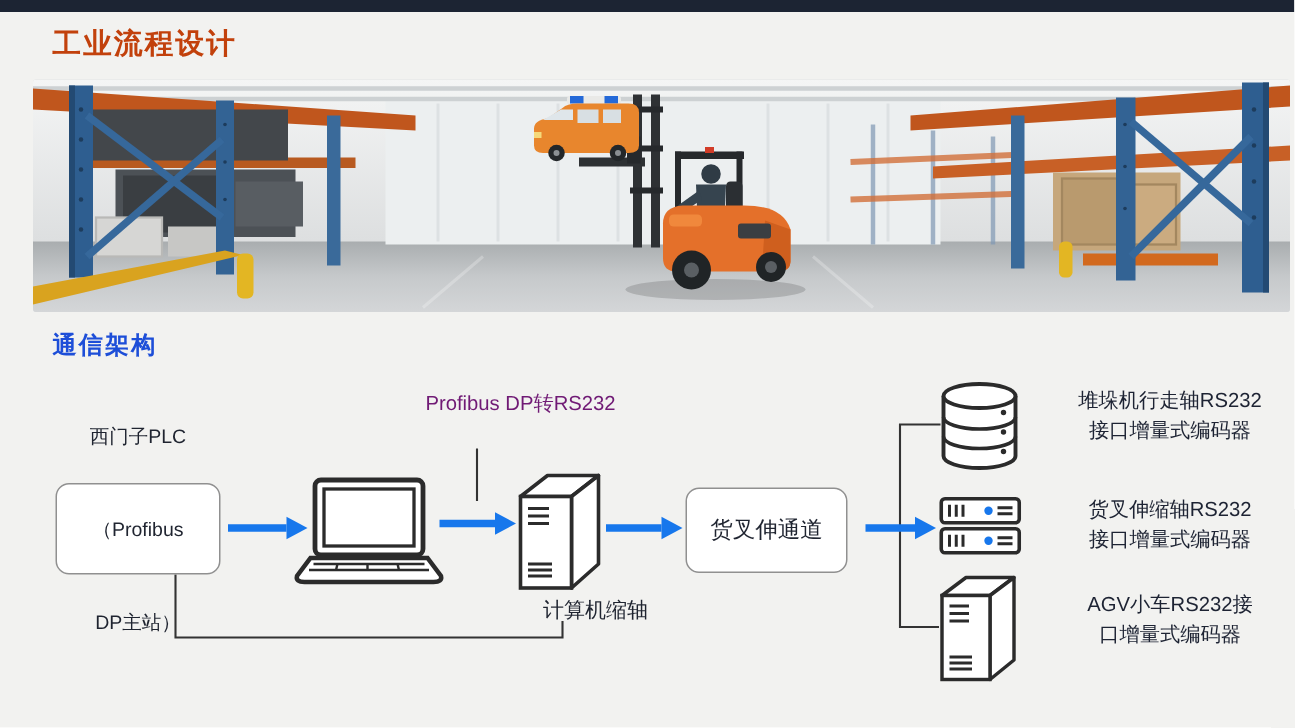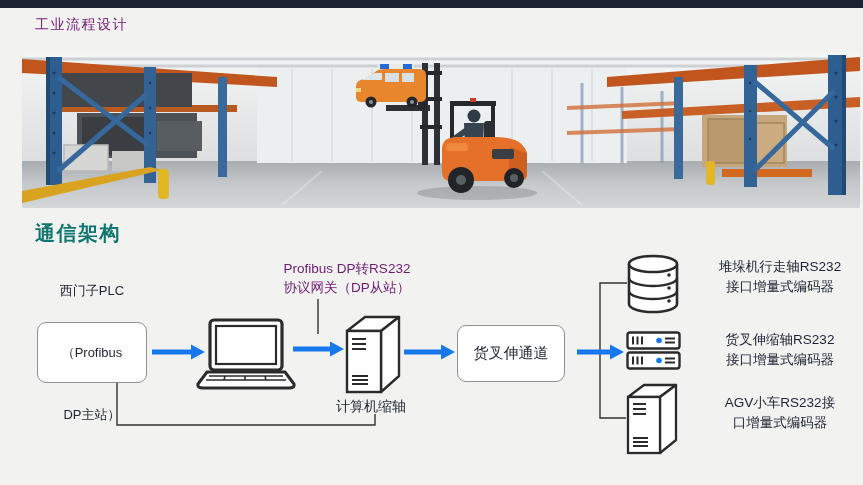--- a/index.html
+++ b/index.html
@@ -1,33 +1,33 @@
 <!DOCTYPE html>
 <html><head>
 <meta charset="utf-8">
 <style>
   * { margin:0; padding:0; box-sizing:border-box; }
   html,body { background:#ffffff; }
   .slide { position:relative; width:863px; height:485px; background:#f2f2f0; overflow:hidden;
            font-family:"Liberation Sans","DejaVu Sans",sans-serif; }
   .topbar { position:absolute; left:0; top:0; width:863px; height:8px; background:#1c2433; }
-  .page-title { position:absolute; left:35px; top:16px; font-size:14px; font-weight:400;
-                color:#701a75; letter-spacing:1.5px; }
-  .section-heading { position:absolute; left:35px; top:220px; font-size:20px; font-weight:700;
-                     color:#0f766e; letter-spacing:1.5px; }
+  .page-title { position:absolute; left:35px; top:16px; font-size:19px; font-weight:700;
+                color:#c2410c; letter-spacing:1.5px; }
+  .section-heading { position:absolute; left:35px; top:220px; font-size:16px; font-weight:700;
+                     color:#1d4ed8; letter-spacing:1.5px; }
   .photo { position:absolute; left:22px; top:53px; width:838px; height:155px;
            border-radius:2px; overflow:hidden; background:#dfe1e2; }
   .node-box { position:absolute; background:#ffffff; border:1.6px solid #909090; border-radius:9px;
               display:flex; flex-direction:column; align-items:center; justify-content:center;
               color:#1f2430; text-align:center; }
   .plc-box { left:37px; top:322px; width:110px; height:61px; font-size:13px; line-height:1.32;gap:45px; }
   .channel-box { left:457px; top:325px; width:108px; height:57px; font-size:15px; }
   .gateway-label { position:absolute; left:258px; top:260px; width:178px; text-align:center;
                    font-size:13.5px; line-height:1.4; font-weight:500; color:#701a75; }
-  .computer-label { position:absolute; left:310px; top:398px; width:122px; text-align:center;
+  .computer-label { position:absolute; left:310px; top:398px; width:122px; text-align:right;
                     font-size:14px; color:#1f2430; }
   .device-label { position:absolute; left:695px; width:170px; text-align:center;
                   font-size:13.5px; line-height:1.45; color:#1d2333; }
   .device-label.d1 { top:257px; }
   .device-label.d2 { top:330px; }
   .device-label.d3 { top:393px; }
   .overlay { position:absolute; left:0; top:0; width:863px; height:485px; pointer-events:none; }
   .icon { position:absolute; }
 </style>
 </head>
@@ -206,21 +206,20 @@
       <polygon points="441,344.5 455,352 441,359.5" fill="#1777ec"></polygon>
     </g>
     <g>
       <line x1="577" y1="352" x2="610" y2="352" stroke-width="5" stroke="#1777ec"></line>
       <polygon points="610,344.5 624,352 610,359.5" fill="#1777ec"></polygon>
     </g>
   </svg>
 
   <div class="gateway-label">
     <div>Profibus DP转RS232</div>
-    <div>协议网关（DP从站）</div>
   </div>
 
   <div class="node-box plc-box">
     <div>西门子PLC</div>
     <div>（Profibus</div>
     <div>DP主站）</div>
   </div>
 
   <svg class="icon" style="left:195px; top:318px;" width="102" height="74" viewBox="0 0 102 74">
     <rect x="15" y="2" width="72" height="50" rx="4" fill="#ffffff" stroke-width="3.2" stroke="#2b2b2b"></rect>

